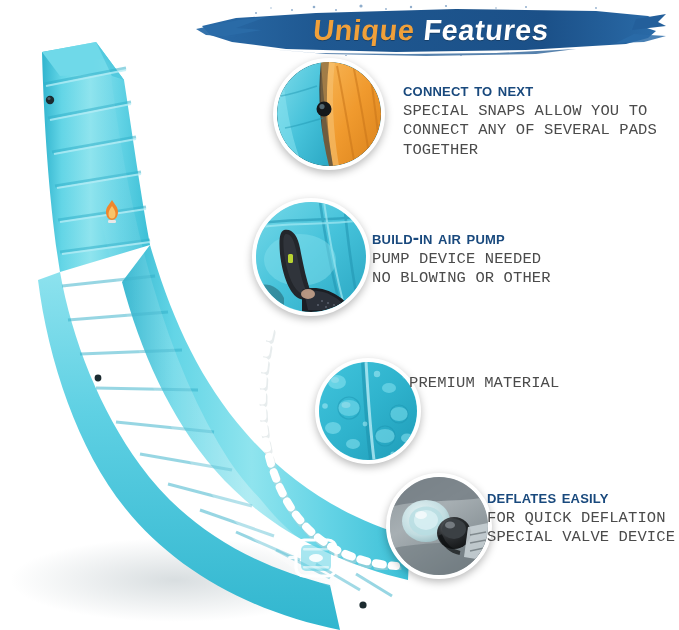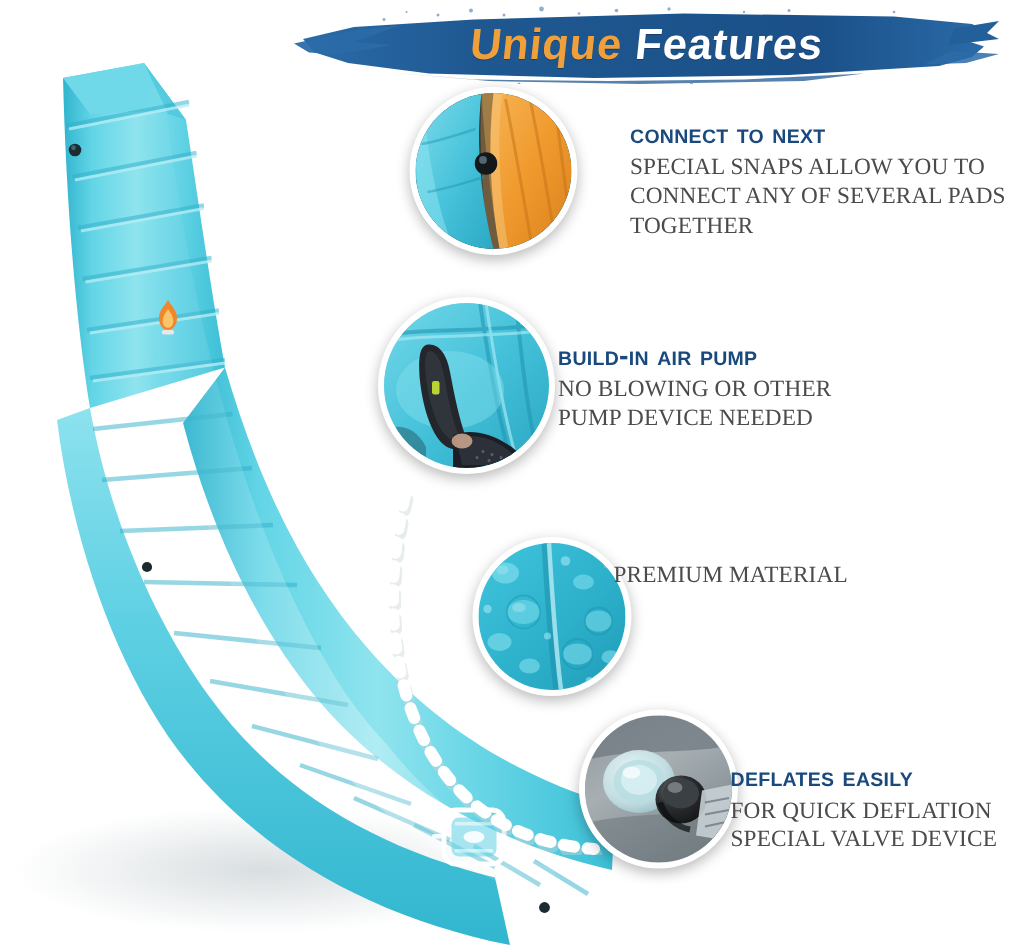--- a/index.html
+++ b/index.html
@@ -48,21 +48,21 @@
     color:#19497D;
     font-size:19px;
     letter-spacing:.2px;
     font-variant:small-caps;
     text-transform:lowercase;
     line-height:1.05;
     white-space:nowrap;
   }
   .feat p{
     margin:0;
-    font-family:Liberation Serif, serif;
+    font-family:Liberation Mono, monospace;
     color:#4b4b4b;
     font-size:15.5px;
     line-height:1.25;
     letter-spacing:.1px;
     text-transform:uppercase;
   }
   .feat p span{display:block;}
 
   
   .leader{position:absolute;left:200px;top:300px;width:240px;height:270px;pointer-events:none;}
@@ -399,44 +399,44 @@
           <g stroke="#6f787d" stroke-width="1.4" opacity="0.8">
             <path d="M80,58 L96,55"></path>
               <path d="M80,66 L96,63"></path>
               <path d="M80,74 L94,71"></path>
           </g>
         </g>
       </svg>
     </div>
   </div>
 
-  <div class="feat" style="left:420px;top:80px;">
+  <div class="feat" style="left:403px;top:80px;">
     <h2>Connect to Next</h2>
     <p>
       <span>Special snaps allow you to</span>
       <span>connect any of several pads</span>
       <span>together</span>
     </p>
   </div>
 
   <div class="feat" style="left:372px;top:228px;">
     <h2>Build-in Air Pump</h2>
     <p>
+      <span>pump device needed</span>
       <span>No blowing or other</span>
-      <span>pump device needed</span>
     </p>
   </div>
 
   <div class="feat" style="left:409px;top:374px;">
     <p>
       <span>premium material</span>
     </p>
   </div>
 
-  <div class="feat" style="left:487px;top:509px;">
+  <div class="feat" style="left:487px;top:487px;">
     <h2>Deflates Easily</h2>
     <p>
       <span>for quick deflation</span>
       <span>Special valve device</span>
     </p>
   </div>
 
 </div>
 
 </body></html>

